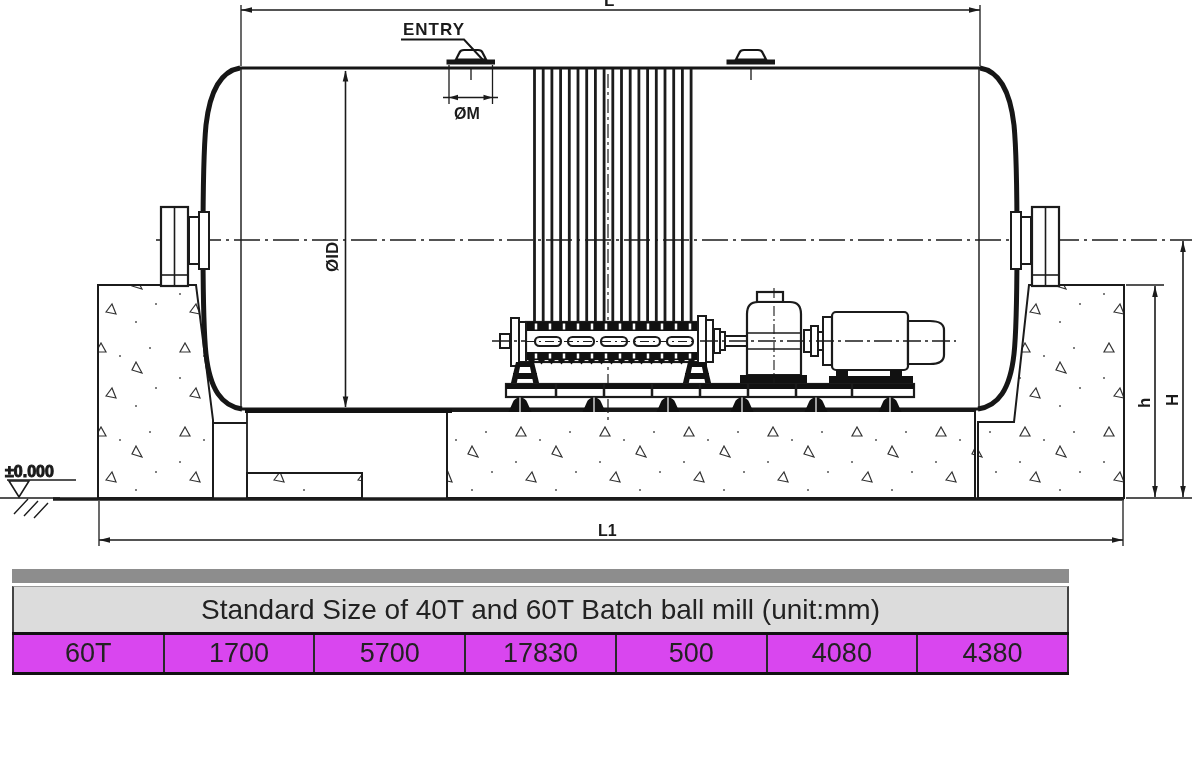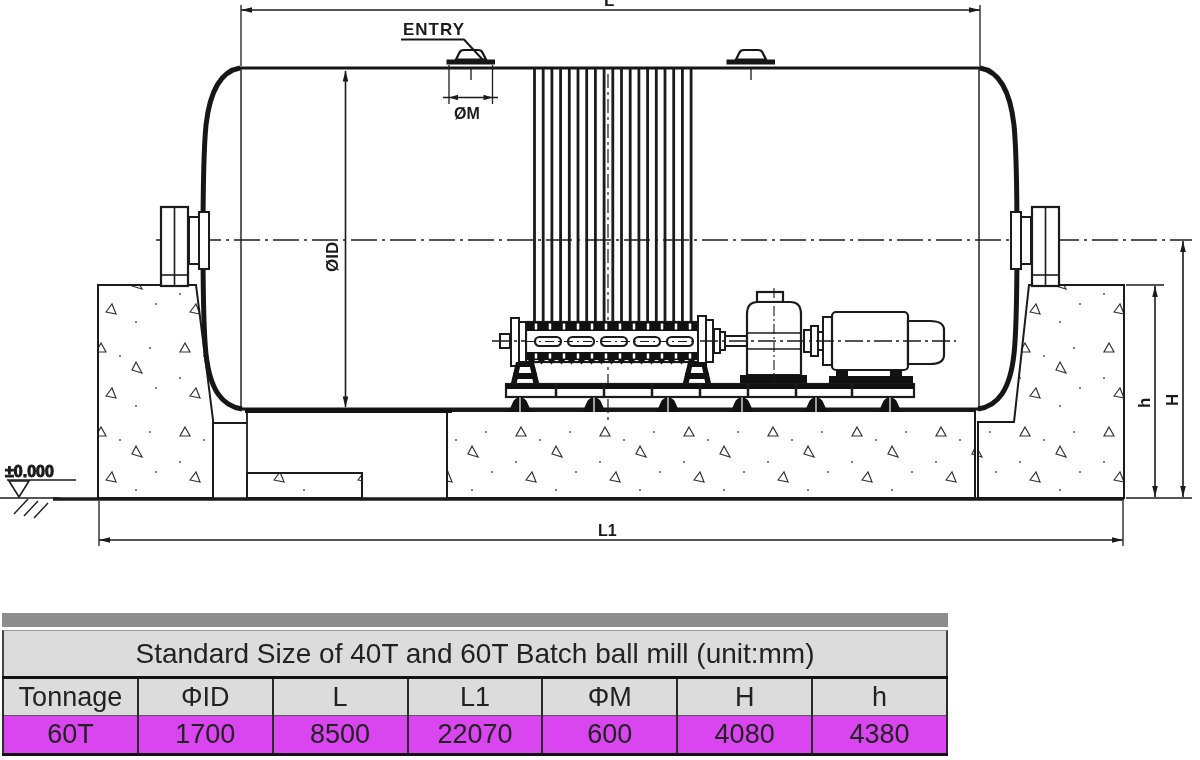--- a/index.html
+++ b/index.html
@@ -1,18 +1,18 @@
 <!DOCTYPE html>
 <html><head>
 <meta charset="utf-8">
 <style>
   html,body{margin:0;padding:0;background:#fff;width:1200px;height:760px;overflow:hidden;}
   body{font-family:"Liberation Sans",sans-serif;color:#1b1b1b;position:relative;}
   #drawing{position:absolute;left:0;top:0;}
-  .tablewrap{position:absolute;left:2px;top:569px;width:946px;margin-top:44px;}
+  .tablewrap{position:absolute;left:12px;top:569px;width:1057px;}
   .bar{height:14px;background:#8d8d8d;margin-bottom:3px;}
   .ttl{background:#dcdcdc;border:2px solid #444;border-top:1px solid #999;border-bottom:none;height:45px;line-height:46px;text-align:center;font-size:28px;color:#222;}
   table{width:100%;border-collapse:collapse;table-layout:fixed;border-top:3px solid #111;border-bottom:3px solid #111;}
   td{border-left:2px solid #2a2a2a;border-right:2px solid #2a2a2a;border-top:1px solid #5a5a5a;border-bottom:1px solid #5a5a5a;text-align:center;font-size:27px;height:37px;padding:0;color:#222;}
   tr.head td{background:#dcdcdc;height:36px;}
   tr.r1 td{background:#fff;height:38px;}
   tr.r2 td{background:#d946ef;height:37px;}
   text{font-family:"Liberation Sans",sans-serif;fill:#1b1b1b;font-weight:bold;}
 </style>
 </head>
@@ -212,33 +212,24 @@
     <path d="M1183,241 L1180.2,252 L1185.8,252 Z M1183,497 L1180.2,486 L1185.8,486 Z" fill="#1b1b1b" stroke="none"></path>
     <text transform="translate(1178,406) rotate(-90)" font-size="17" stroke="none">H</text>
   </g>
 </svg>
 
 <div class="tablewrap">
   <div class="bar"></div>
   <div class="ttl">Standard Size of 40T and 60T Batch ball mill (unit:mm)</div>
   <table>
     <tbody>
-        <tr class="head">
-      <td>Tonnage</td>
-      <td>ΦID</td>
-      <td>L</td>
-      <td>L1</td>
-      <td>ΦM</td>
-      <td>H</td>
-      <td>h</td>
-    </tr>
     <tr class="r2">
       <td>60T</td>
       <td>1700</td>
-      <td>8500</td>
-      <td>22070</td>
-      <td>600</td>
+      <td>5700</td>
+      <td>17830</td>
+      <td>500</td>
       <td>4080</td>
       <td>4380</td>
     </tr>
   </tbody>
     </table>
 </div>
 
 </body></html>

